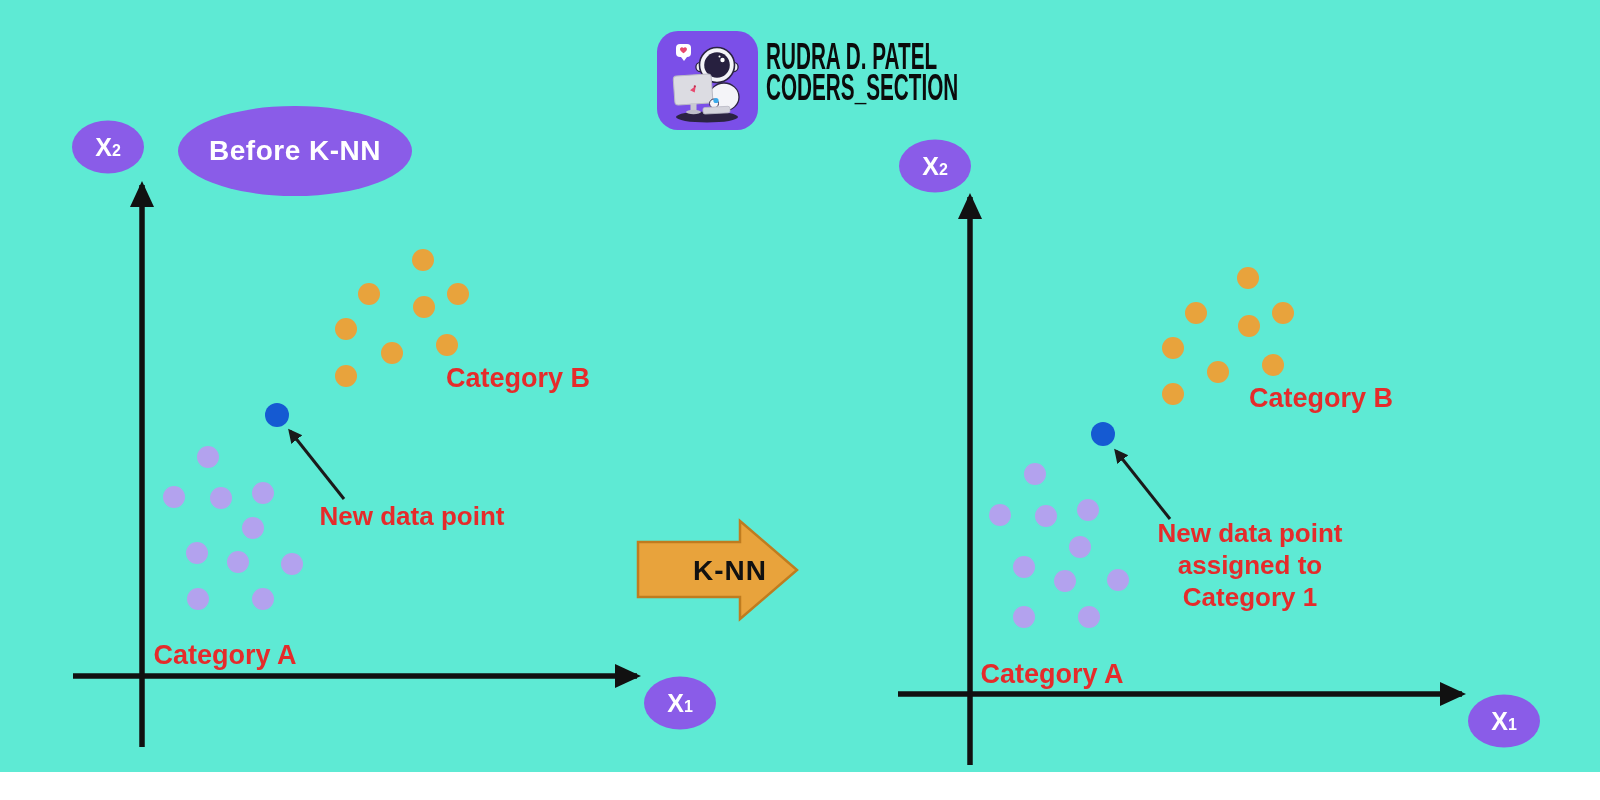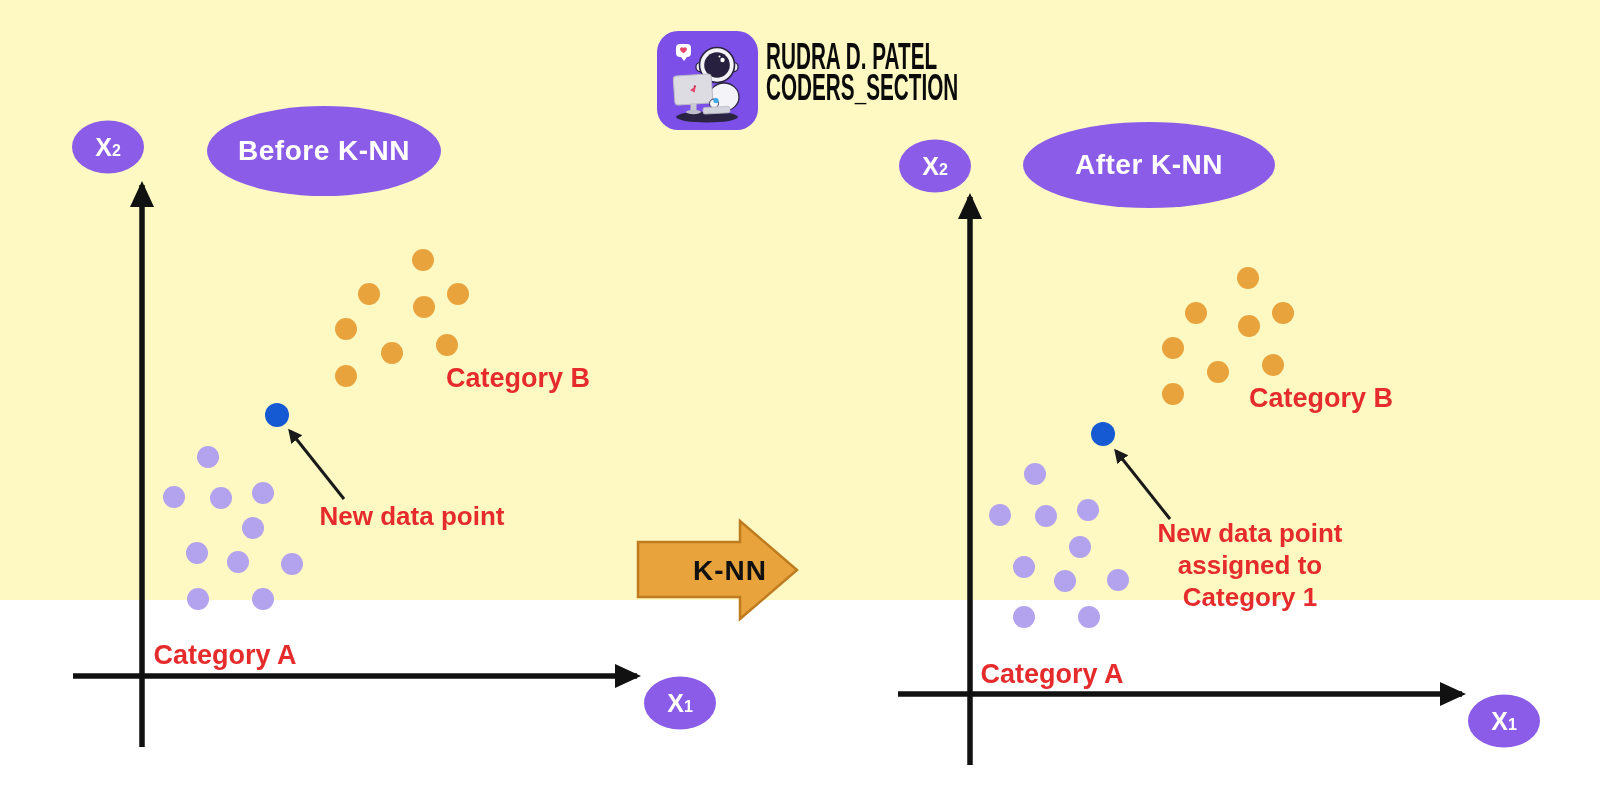--- a/index.html
+++ b/index.html
@@ -1,17 +1,17 @@
 <!DOCTYPE html>
 <html style="--purple: #8a5ce8; --red: #e52b2b;"><head>
 <meta charset="utf-8">
 <style>
   html,body{margin:0;padding:0;background:#ffffff;}
   body{width:1600px;height:800px;overflow:hidden;font-family:"Liberation Sans",sans-serif;}
-  .canvas{position:relative;width:1600px;height:600px;background:#fef9c3;}
+  .canvas{position:relative;width:1600px;height:772px;background:#5eead4;}
   #geom{position:absolute;left:0;top:0;}
   .ctr{position:absolute;transform:translate(-50%,-50%);white-space:nowrap;}
   .pill{background:var(--purple);color:#fff;font-weight:bold;display:flex;align-items:center;justify-content:center;border-radius:50%;}
   .pill.axis-pill{width:72px;height:53px;font-size:25px;}
   .pill.axis-pill sub{font-size:16px;line-height:0;transform:translateY(3px);}
   .pill.title-pill{font-size:28px;letter-spacing:.5px;}
   .red-label{color:var(--red);font-weight:bold;font-size:27px;}
   .ann-label{color:var(--red);font-weight:bold;font-size:26px;white-space:pre-line;text-align:center;line-height:32px;}
   .knn-label{color:#111;font-weight:bold;font-size:28px;letter-spacing:1px;margin-left:24px;}
   .brand{position:absolute;left:766px;top:41px;transform:scaleX(0.56);transform-origin:left top;
@@ -124,40 +124,37 @@
 
   <div class="brand">
     <div>RUDRA D. PATEL</div>
     <div>CODERS_SECTION</div>
   </div>
 
   <div class="ctr pill axis-pill" style="left:108px;top:147px;">
     <span>X</span>
       <sub>2</sub>
   </div>
-  <div class="ctr pill title-pill" style="left:324px;top:151px;width:234px;height:90px;">
+  <div class="ctr pill title-pill" style="left:295px;top:151px;width:234px;height:90px;">
     <span>Before K-NN</span>
   </div>
   <div class="ctr pill axis-pill" style="left:680px;top:703px;">
     <span>X</span>
       <sub>1</sub>
   </div>
   <div class="ctr red-label" style="left:518px;top:378px;">Category B</div>
   <div class="ctr ann-label" style="left:412px;top:516px;">New data point</div>
   <div class="ctr red-label" style="left:225px;top:655px;">Category A</div>
 
   <div class="ctr knn-label" style="left:706px;top:571px;">K-NN</div>
 
   <div class="ctr pill axis-pill" style="left:935px;top:166px;">
     <span>X</span>
       <sub>2</sub>
   </div>
-  <div class="ctr pill title-pill" style="left:1149px;top:165px;width:252px;height:86px;">
-    <span>After K-NN</span>
-  </div>
   <div class="ctr pill axis-pill" style="left:1504px;top:721px;">
     <span>X</span>
       <sub>1</sub>
   </div>
   <div class="ctr red-label" style="left:1321px;top:398px;">Category B</div>
   <div class="ctr ann-label" style="left:1250px;top:565px;">New data point
 assigned to
 Category 1</div>
   <div class="ctr red-label" style="left:1052px;top:674px;">Category A</div>
 

